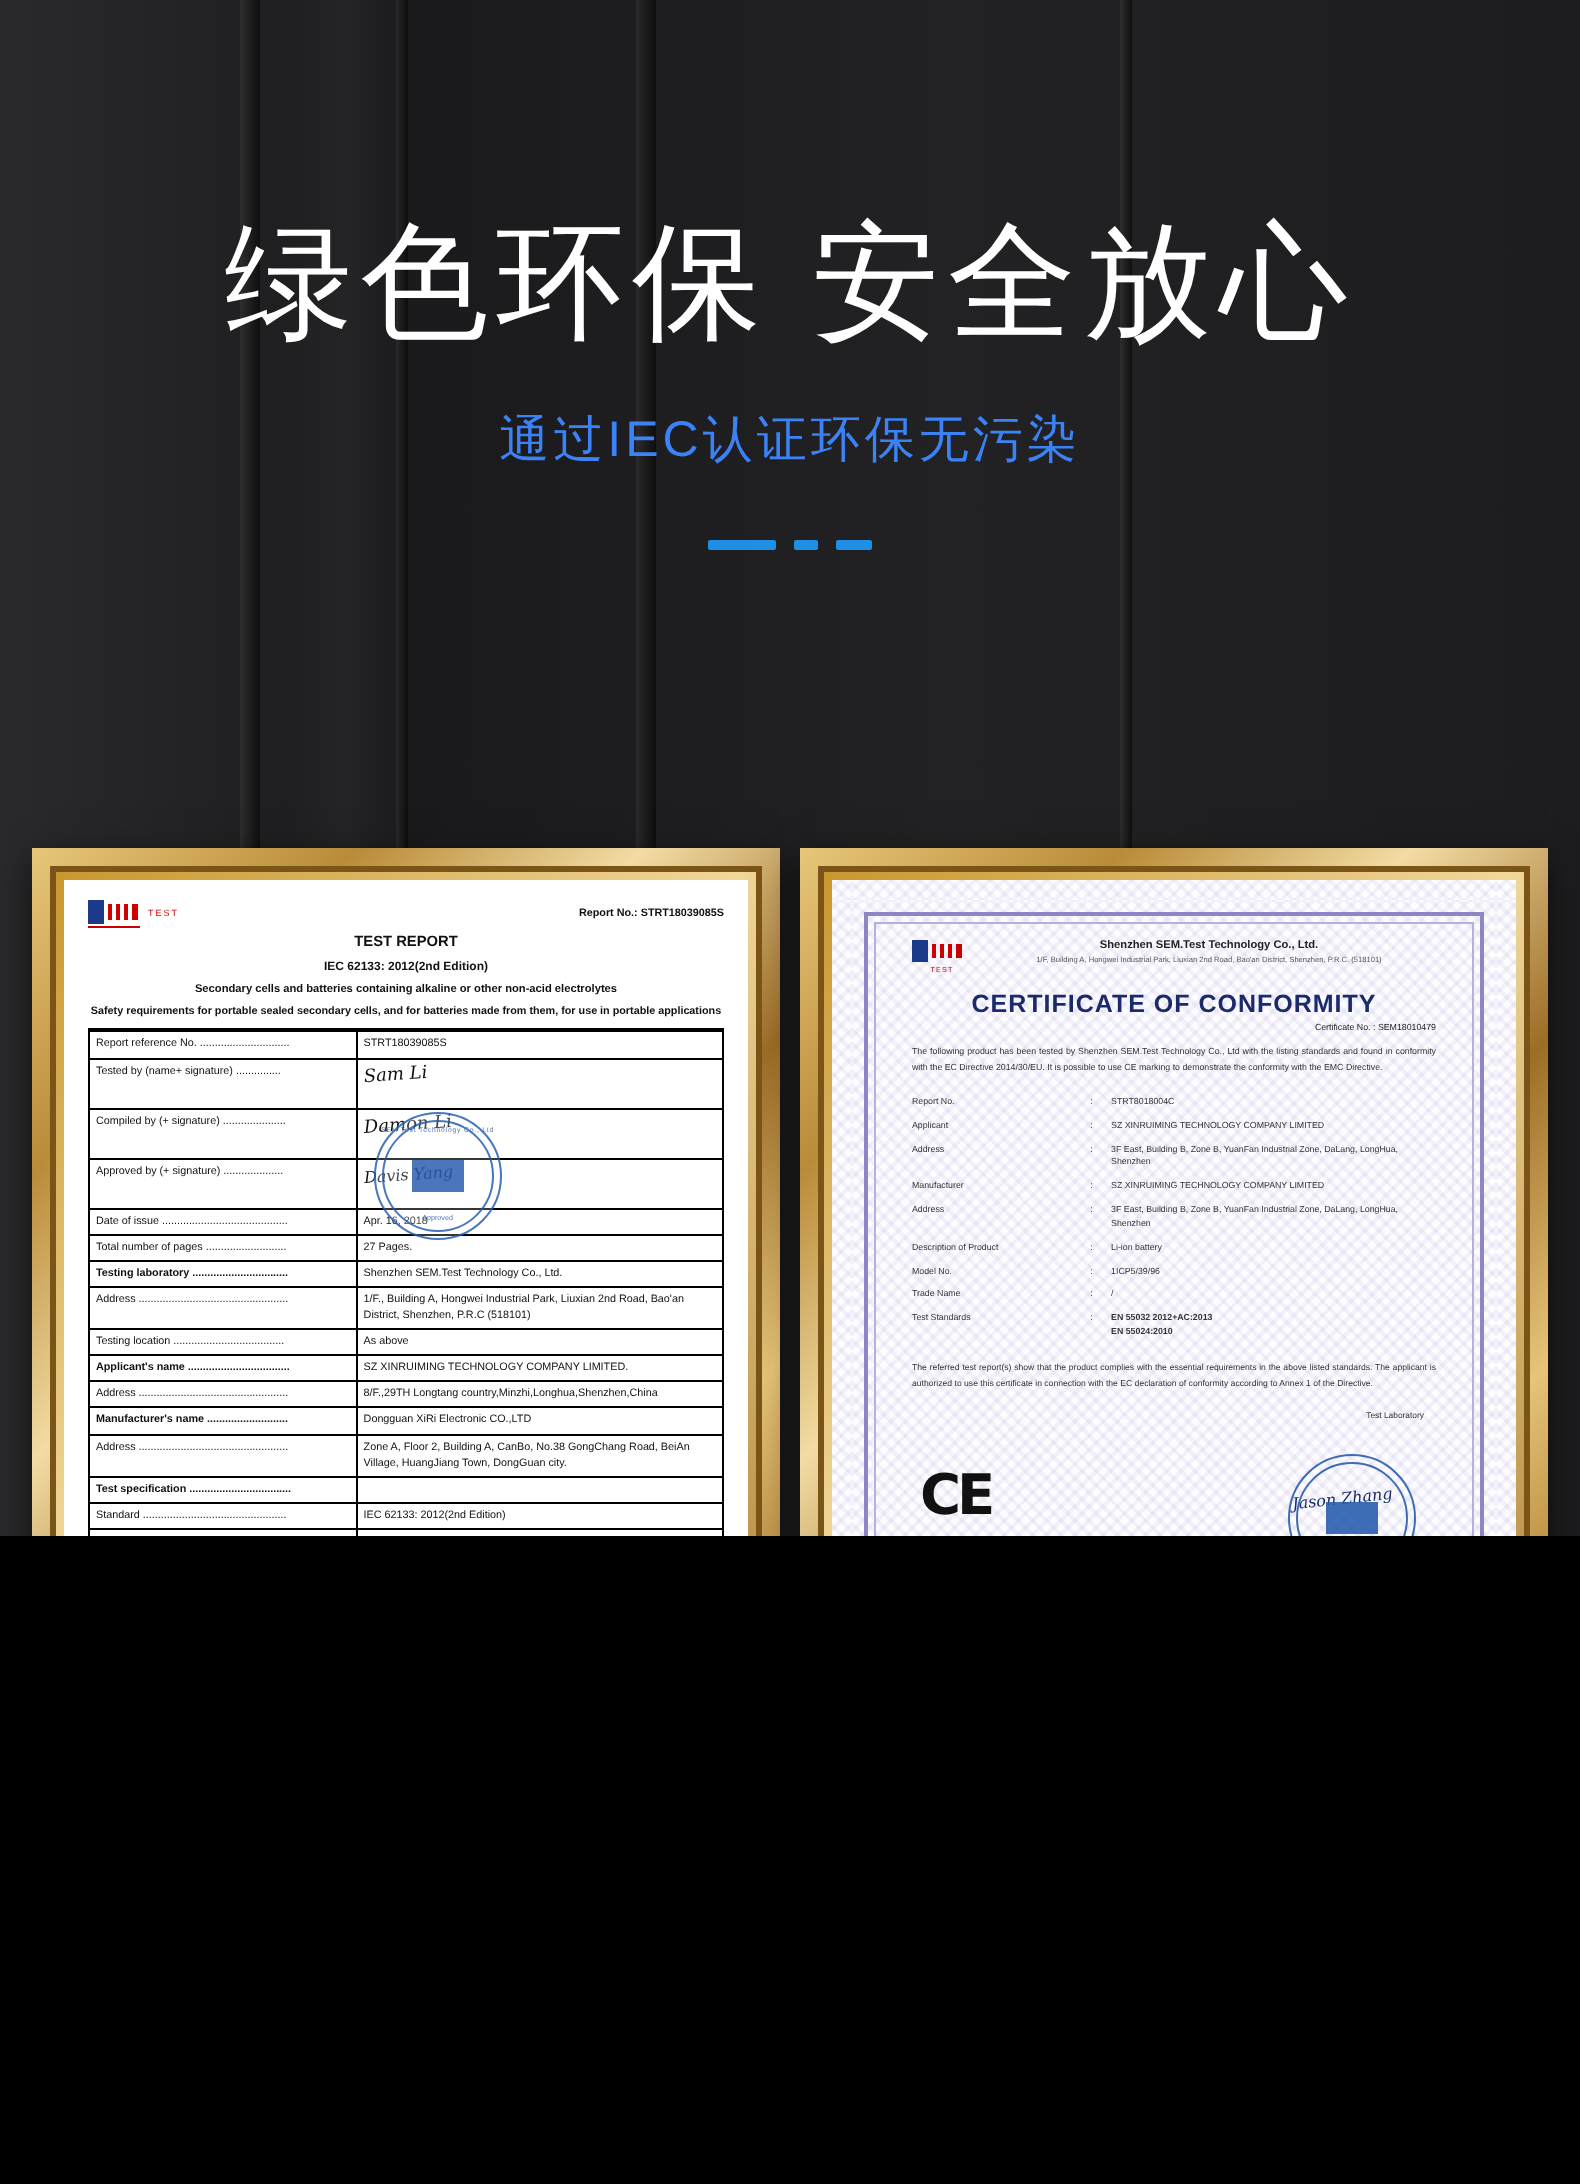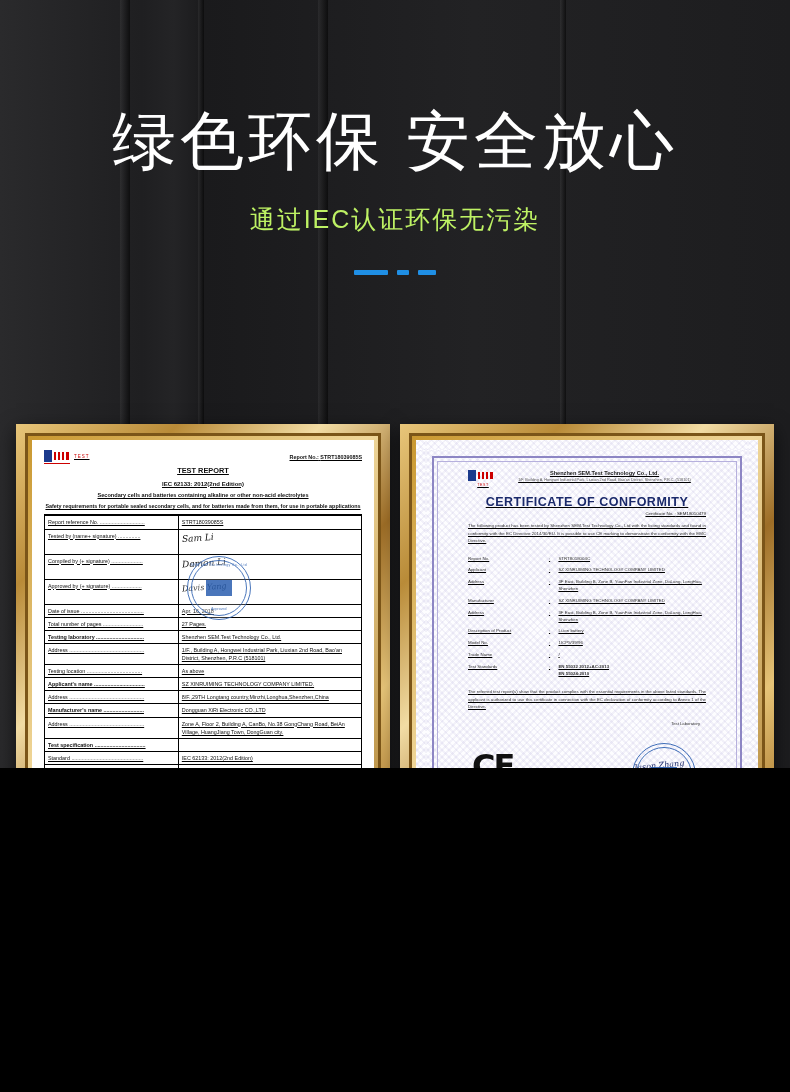--- a/index.html
+++ b/index.html
@@ -67,21 +67,21 @@
     line-height: 1.05;
     letter-spacing: 4px;
     font-weight: 400;
     color: #ffffff;
     margin: 0;
   }
   .subhead {
     margin-top: 28px;
     font-size: 25px;
     letter-spacing: 2px;
-    color: #bef264;
+    color: #3b82f6;
     font-weight: 300;
   }
   .dashes {
     margin-top: 34px;
     display: flex;
     justify-content: center;
     align-items: center;
     gap: 9px;
   }
   .dash {
@@ -103,21 +103,20 @@
     justify-content: space-between;
   }
   .frame {
     width: 374px;
     height: 528px;
     box-sizing: border-box;
     padding: 9px;
     background:
       linear-gradient(135deg, #e8c67a 0%, #b98b38 18%, #f2dca4 34%, #9d6d26 52%, #e6c478 70%, #a9782c 86%, #dfb96a 100%);
     box-shadow: 0 6px 18px rgba(0,0,0,0.6);
-    text-decoration: underline;
   }
   .frame-inner {
     width: 100%;
     height: 100%;
     box-sizing: border-box;
     border: 3px solid #7b5518;
     padding: 4px;
     background: linear-gradient(135deg, #c9972f, #f0d79a 40%, #a97a28);
   }
   .paper {
@@ -280,21 +279,21 @@
   .note-row td {
     font-weight: bold;
     font-size: 5.2px;
   }
 
   
   .cc {
     position: relative;
     height: 100%;
     box-sizing: border-box;
-    padding: 14px 32px;
+    padding: 14px 20px;
     background:
       repeating-linear-gradient(45deg, rgba(150,140,200,0.10) 0 2px, rgba(255,255,255,0) 2px 5px),
       repeating-linear-gradient(-45deg, rgba(150,140,200,0.10) 0 2px, rgba(255,255,255,0) 2px 5px),
       #fdfdff;
     border: 10px solid transparent;
     font-size: 5px;
     color: #333;
   }
   .cc-border {
     position: absolute;
@@ -408,21 +407,21 @@
   }
   .cc-sign-area {
     position: relative;
     margin-top: 10px;
     height: 96px;
   }
   .ce-mark {
     position: absolute;
     left: 4px;
     top: 26px;
-    font-size: 32px;
+    font-size: 28px;
     font-weight: bold;
     color: #111;
     letter-spacing: -2px;
     font-family: "DejaVu Sans", sans-serif;
   }
   .cc-testlab {
     position: absolute;
     right: 6px;
     top: 0;
     font-size: 4.2px;

